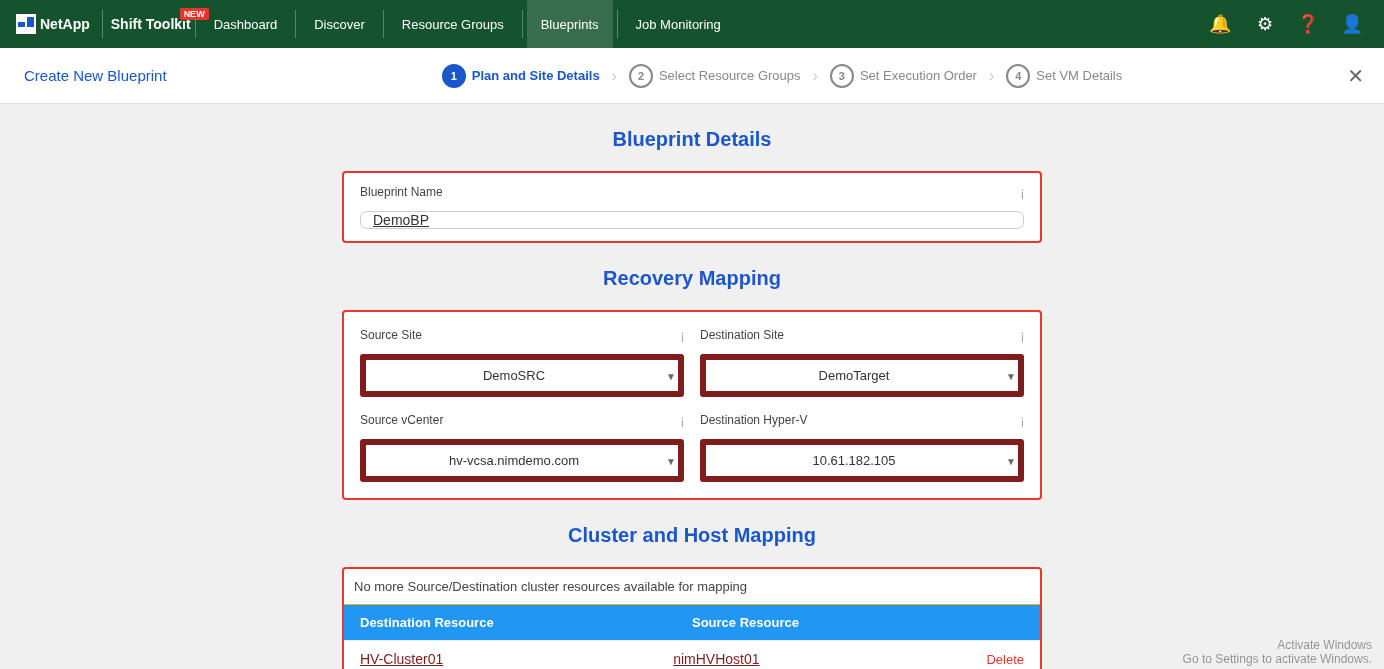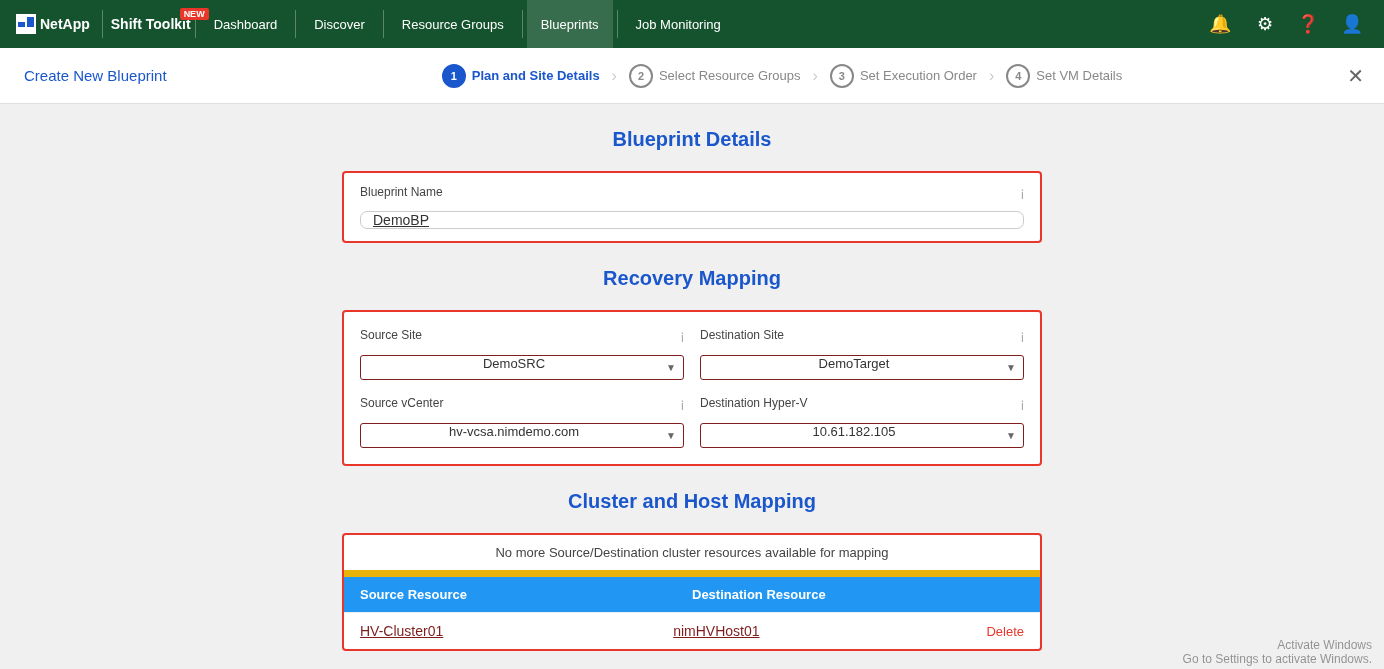--- a/index.html
+++ b/index.html
@@ -219,23 +219,23 @@
     }
     .form-group {
       display: flex;
       flex-direction: column;
     }
     .select-wrapper {
       position: relative;
     }
     .select-input {
       width: 100%;
-      border: 1px solid #7f1d1d;
+      border: 6px solid #7f1d1d;
       border-radius: 3px;
-      padding: 0 28px 8px 12px;
+      padding: 8px 28px 8px 12px;
       font-size: 13px;
       color: #333;
       background: white;
       appearance: none;
       outline: none;
       text-align: center;
       cursor: pointer;
     }
     .select-arrow {
       position: absolute;
@@ -252,25 +252,24 @@
       max-width: 700px;
       margin: 0 auto;
     }
     .cluster-box {
       border: 2px solid #e8372a;
       border-radius: 4px;
       background: white;
       overflow: hidden;
     }
     .cluster-notice {
-      text-align: center;
       padding: 10px;
       font-size: 13px;
       color: #444;
-      border-bottom: 7px solid #eab308;
+      border-bottom: 1px solid #eab308;
     }
     .cluster-table-header {
       display: grid;
       grid-template-columns: 1fr 1fr;
       background: #2196f3;
       padding: 10px 16px;
     }
     .cluster-col-header {
       color: white;
       font-size: 13px;
@@ -440,22 +439,22 @@
         </div>
       </div>
     </div>
   </div>
 
   <div class="cluster-section">
     <div class="section-title">Cluster and Host Mapping</div>
     <div class="cluster-box">
       <div class="cluster-notice">No more Source/Destination cluster resources available for mapping</div>
       <div class="cluster-table-header">
+        <span class="cluster-col-header">Destination Resource</span>
         <span class="cluster-col-header">Source Resource</span>
-        <span class="cluster-col-header">Destination Resource</span>
       </div>
       <div class="cluster-table-row">
         <span class="cluster-cell">HV-Cluster01</span>
         <span class="cluster-cell">nimHVHost01</span>
         <span class="delete-link">Delete</span>
       </div>
     </div>
   </div>
 
 </div>

